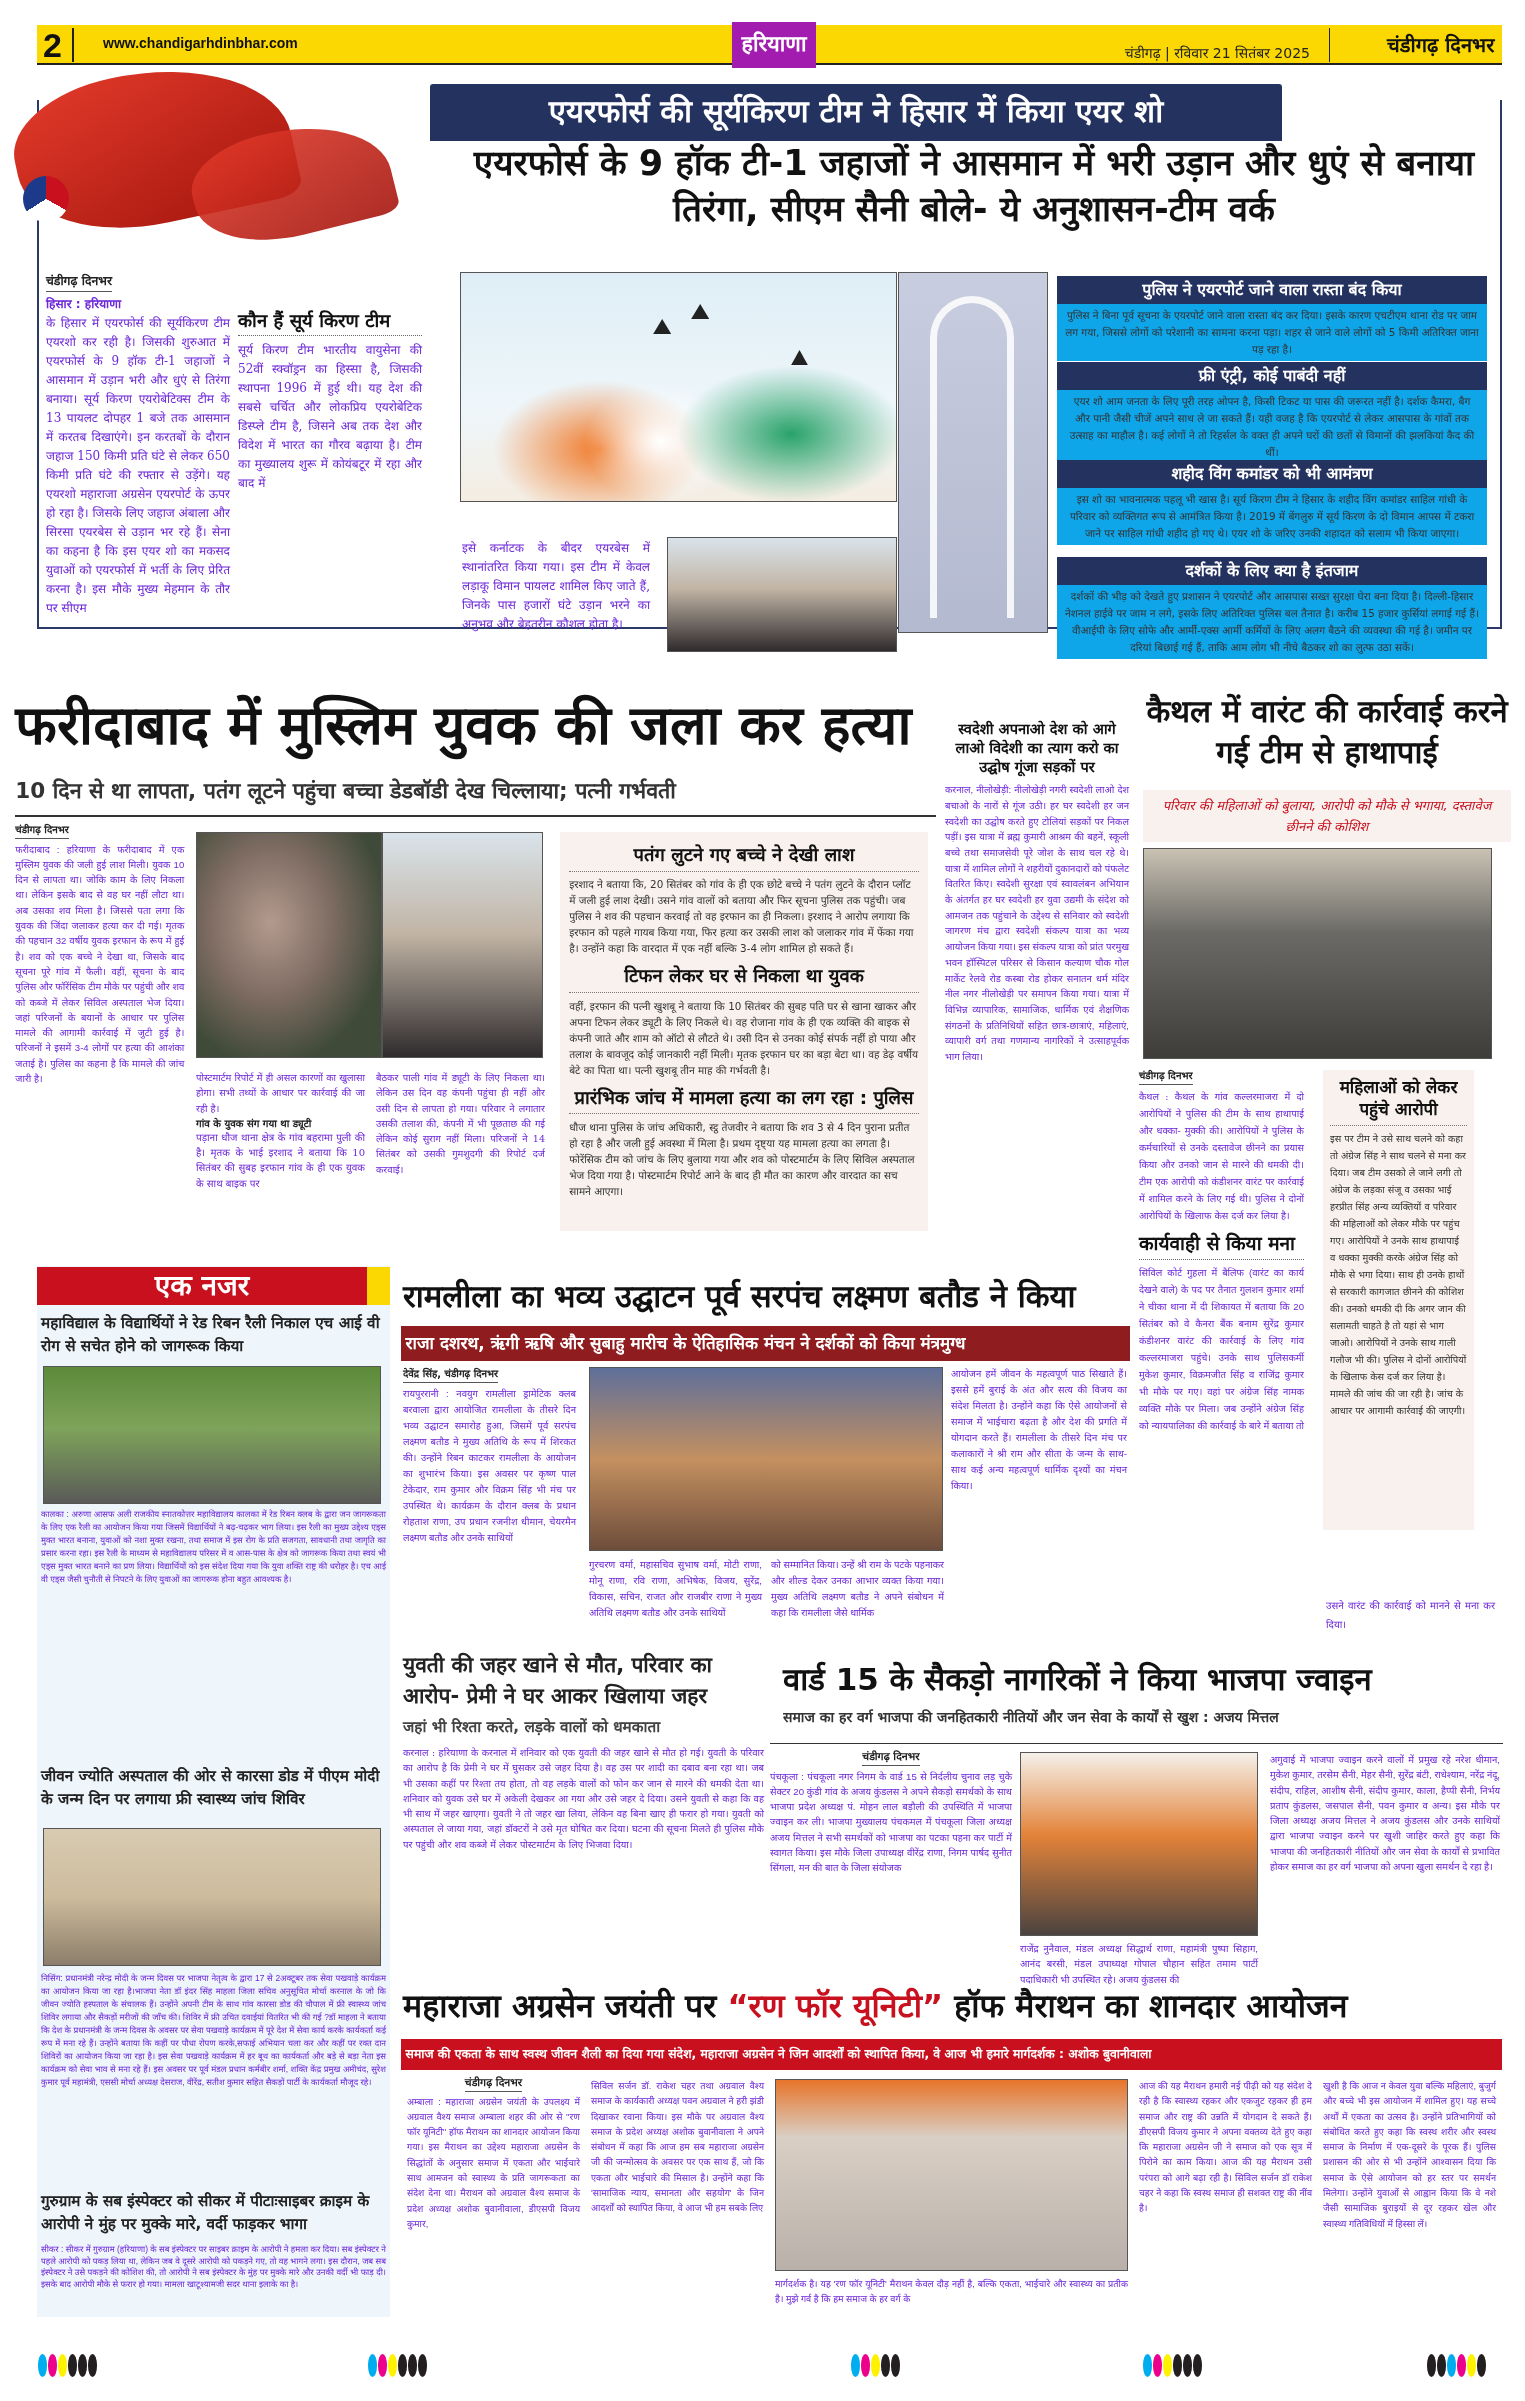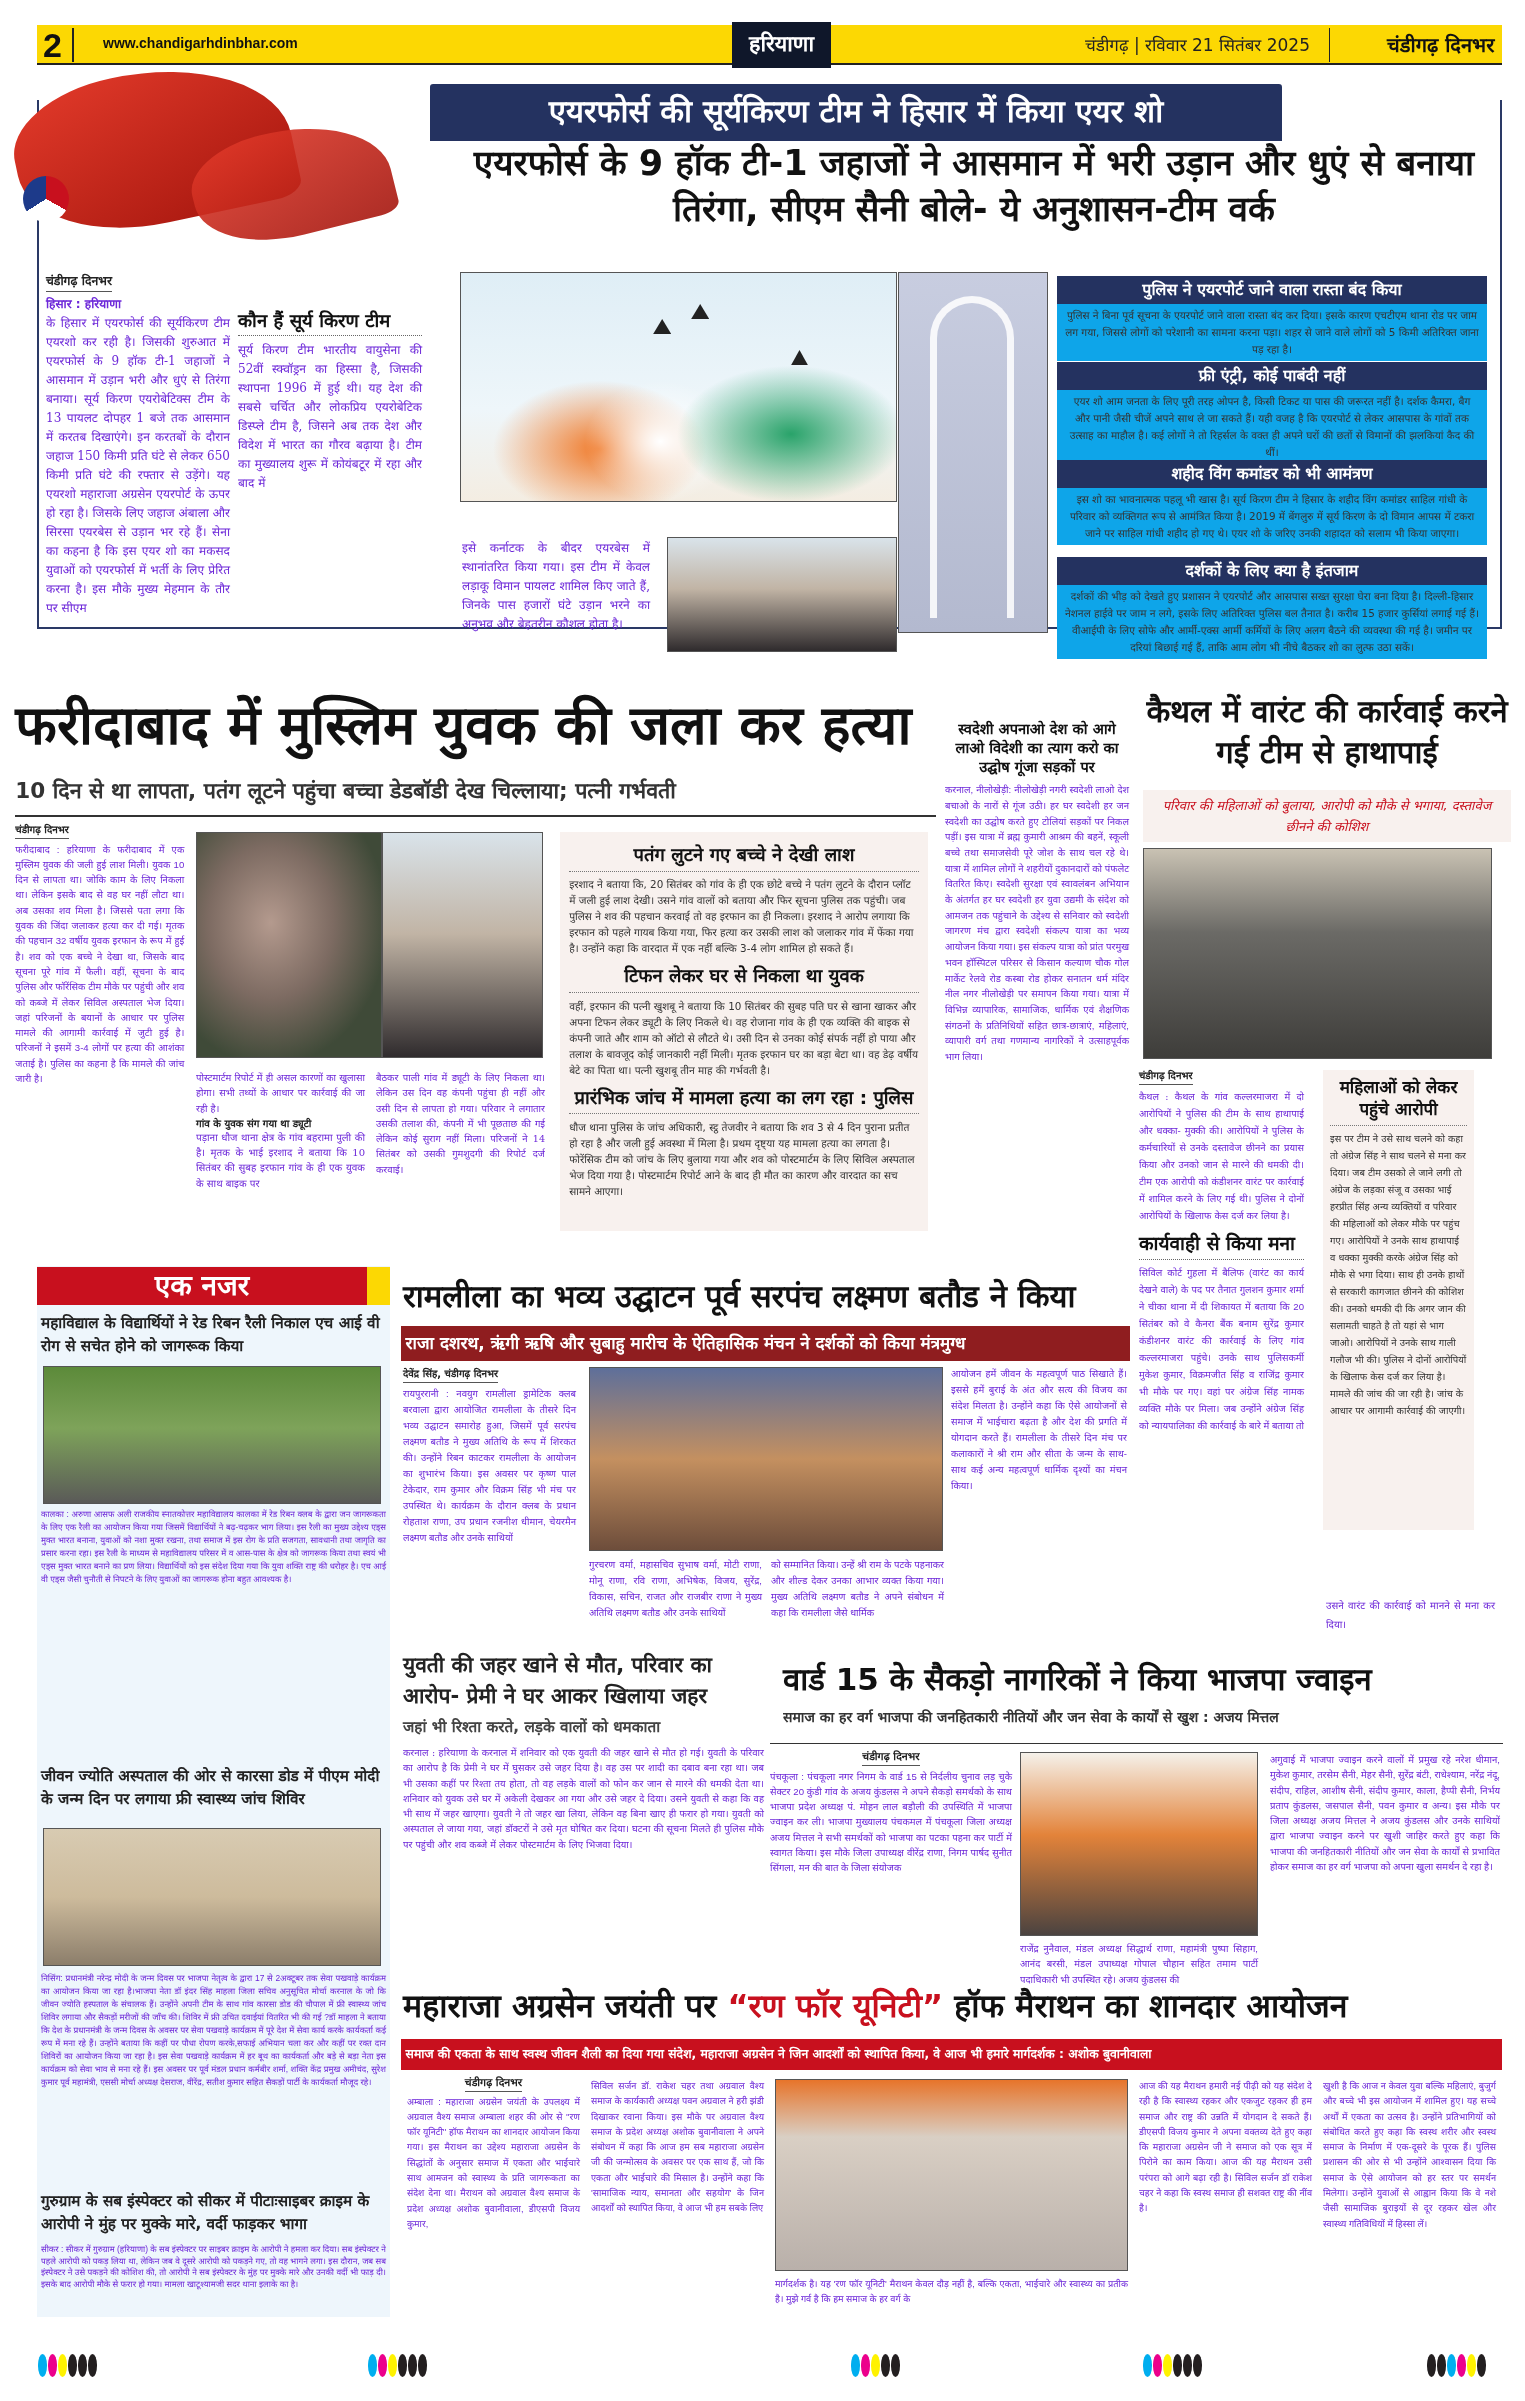--- a/index.html
+++ b/index.html
@@ -5,22 +5,22 @@
   * { box-sizing: border-box; margin: 0; padding: 0; }
   body { width: 1525px; height: 2401px; background: #fff; font-family: "DejaVu Sans", sans-serif; color: #222; position: relative; overflow: hidden; }
   .abs { position: absolute; }
   .serif { font-family: "DejaVu Serif", serif; }
   .cond { font-family: "Liberation Sans", sans-serif; }
   
   .masthead { left: 37px; top: 24.6px; width: 1465px; height: 40px; background: #fcd803; border-bottom: 2.3px solid #222; }
   .pg-num { left: 6.1px; top: 1.5px; font-size: 34px; font-weight: bold; color: #111; font-family: "Liberation Sans", sans-serif; }
   .pg-div { left: 35px; top: 3.1px; width: 1.5px; height: 34px; background: #222; }
   .site { left: 66px; top: 10.7px; font-size: 14px; font-weight: bold; color: #111; font-family: "Liberation Sans", sans-serif; }
-  .section-tag { left: 695px; top: -3.1px; width: 99px; height: 46px; background: #0f172a; color: #fff; font-size: 21.5px; font-weight: bold; text-align: center; line-height: 44px; }
-  .dateline { right: 192px; top: 8px; font-size: 17px; color: #222; }
+  .section-tag { left: 695px; top: -3.1px; width: 84px; height: 46px; background: #a21caf; color: #fff; font-size: 21.5px; font-weight: bold; text-align: center; line-height: 44px; }
+  .dateline { right: 192px; top: 18px; font-size: 14px; color: #222; }
   .mh-div { right: 172px; top: 3.1px; width: 1.5px; height: 34px; background: #222; }
   .brand { right: 7.7px; top: 6.1px; font-size: 20px; font-weight: bold; color: #111; }
   
   .top-frame { left: 37px; top: 100px; width: 1465px; height: 529px; border: 2.3px solid #2a3966; border-top: none; }
   .kicker { left: 430px; top: 77px; width: 852px; height: 57px; background: #243260; color: #fff; font-size: 31px; font-weight: bold; text-align: center; line-height: 55px; border-radius: 3.1px 3.1px 0 0; }
   .top-hl { left: 460px; top: 140px; width: 1028px; font-size: 35px; font-weight: bold; line-height: 46px; text-align: center; color: #111; }
   .jet { border-radius: 40% 60% 10% 50%; background: linear-gradient(160deg,#e23a2a,#a5160e); }
   .photo { background: #9aa; border: 1.5px solid #555; overflow: hidden; }
   .sky { background: linear-gradient(180deg,#dfeef6 0%, #eef6fa 60%, #f4ede2 100%); }
   .trail-o { background: radial-gradient(ellipse at center, #f07a2a 0%, rgba(240,122,42,0) 70%); }

